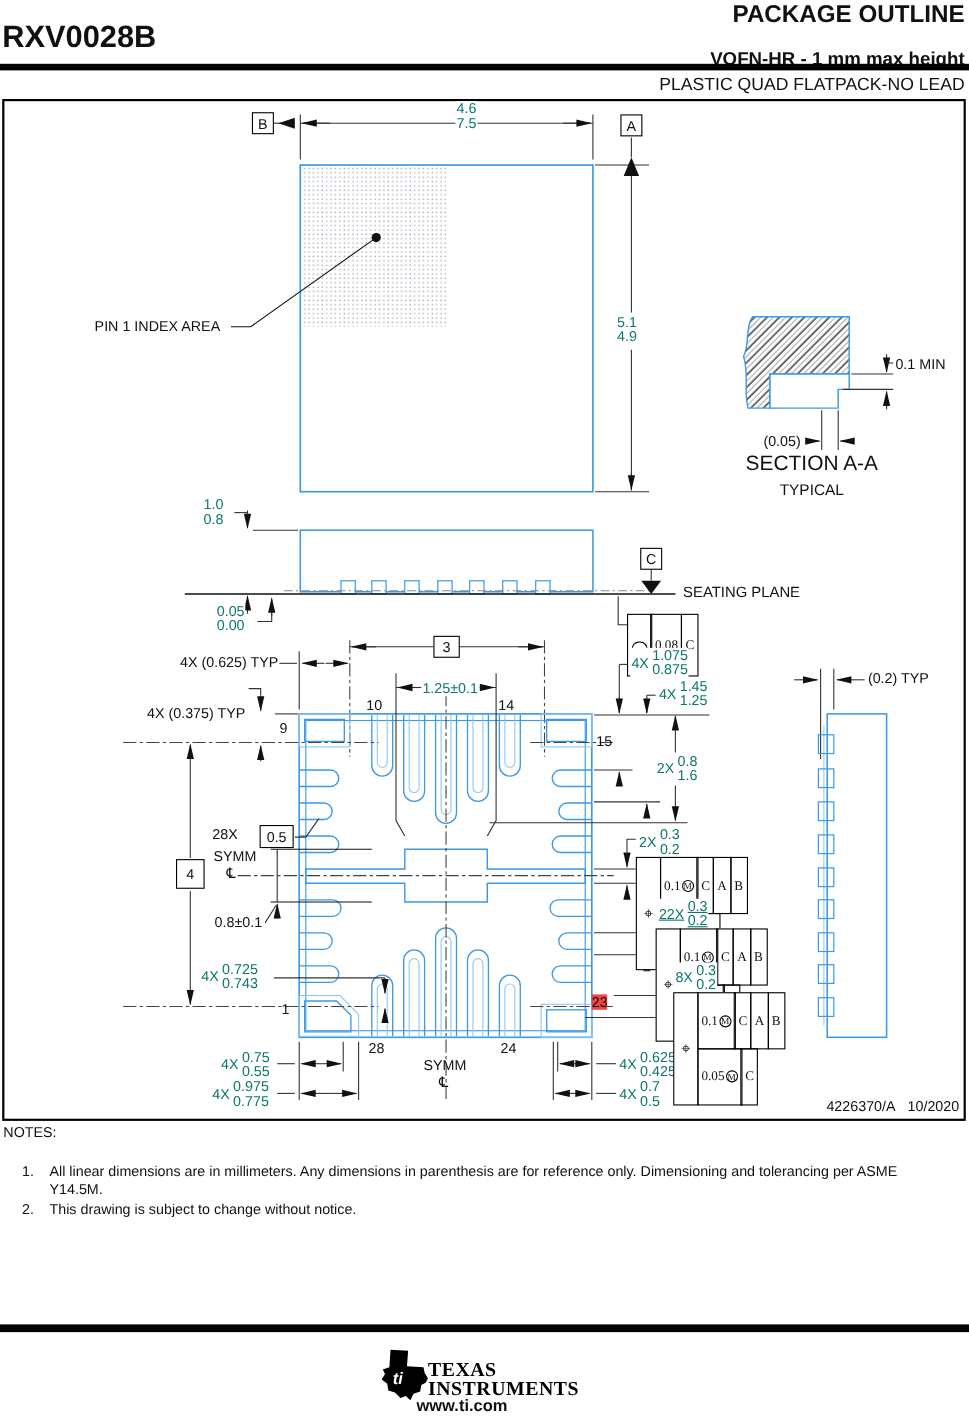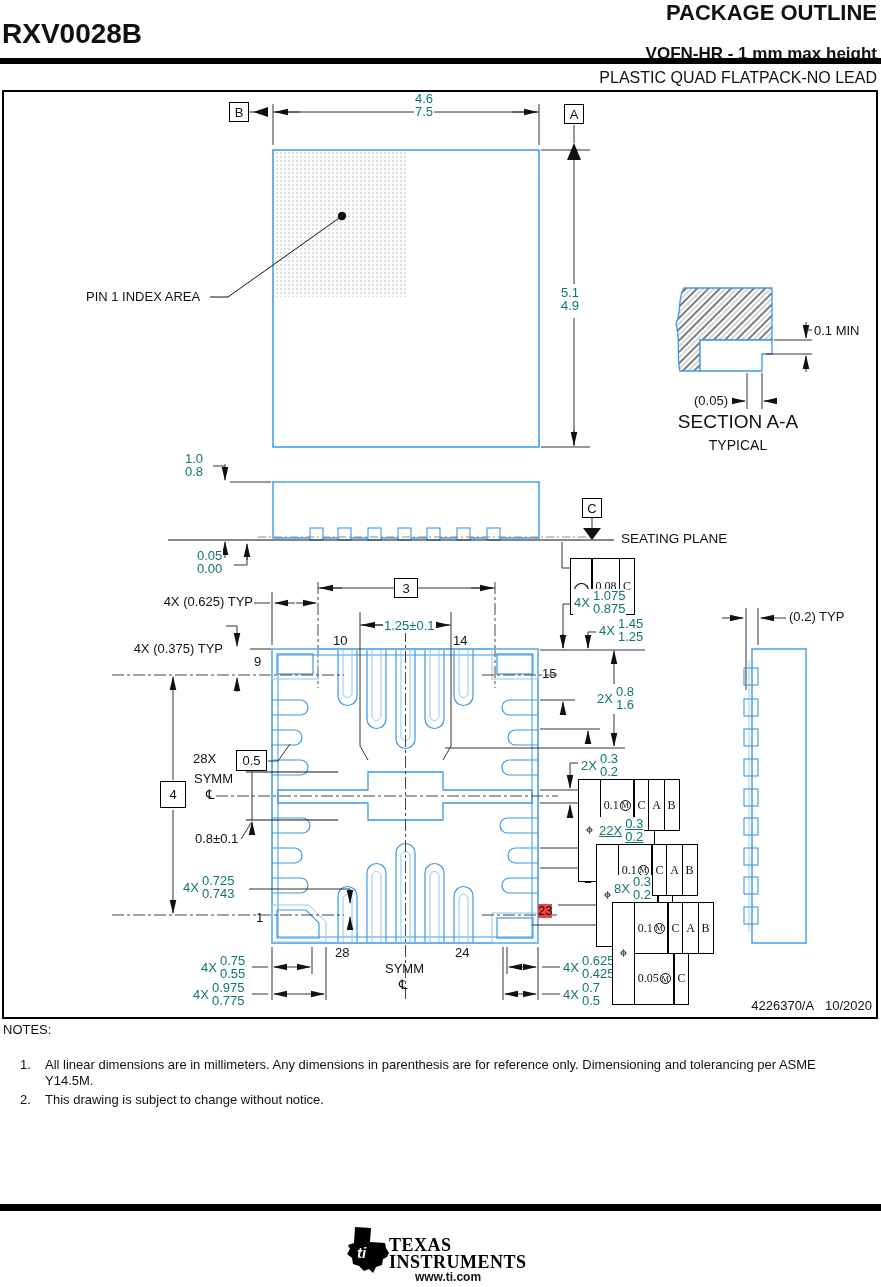--- a/index.html
+++ b/index.html
@@ -564,15 +564,15 @@
     <span class="note-text">All linear dimensions are in millimeters. Any dimensions in parenthesis are for reference only. Dimensioning and tolerancing per ASME Y14.5M.</span>
   </div>
   <div class="note-item" style="left:20px;top:1092px;">
     <span class="note-num">2.</span>
     <span class="note-text">This drawing is subject to change without notice.</span>
   </div>
 
   <div class="bar" style="top:1204px;height:7px;"></div>
   <div class="brand" style="left:389px;top:1235px;font-size:18px;">TEXAS</div>
   <div class="brand" style="left:389px;top:1252px;font-size:18px;">INSTRUMENTS</div>
-  <div class="lbl b ctr" style="left:378px;top:1271px;width:140px;font-size:12px;">www.ti.com</div>
+  <div class="lbl b ctr" style="left:350px;top:1271px;width:140px;font-size:15px;">www.ti.com</div>
 
 </div>
 
 </body></html>

